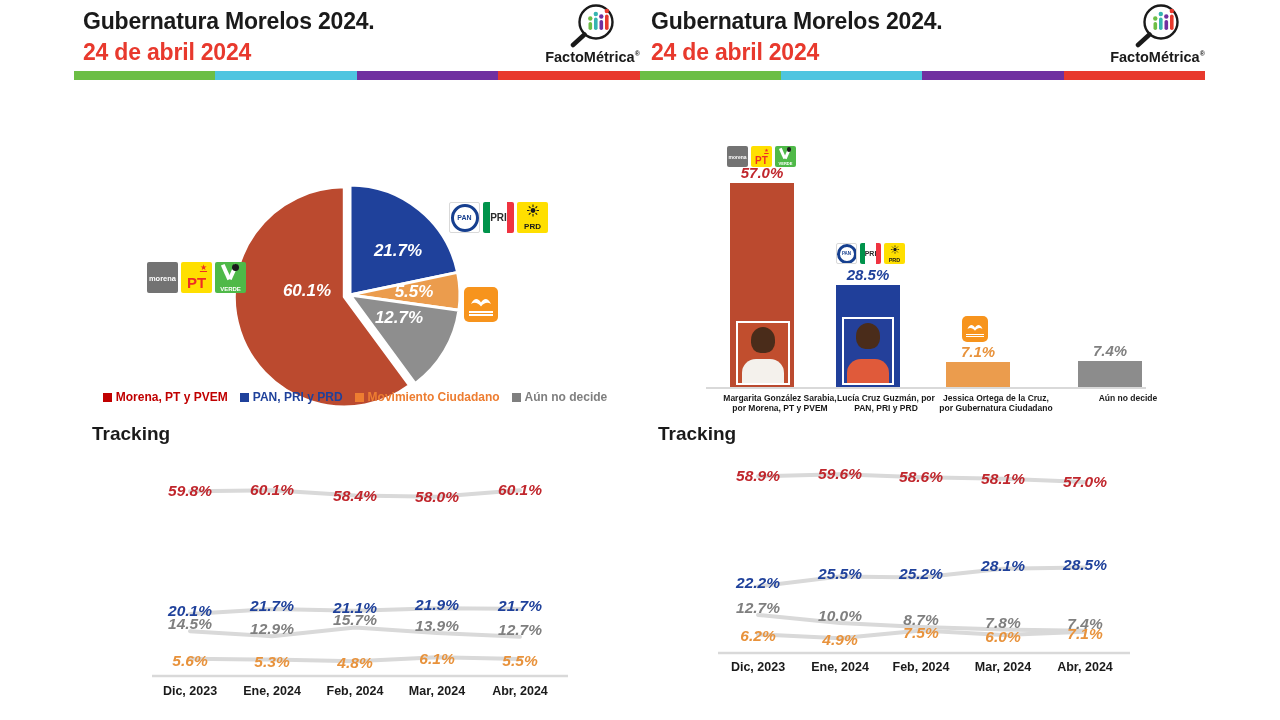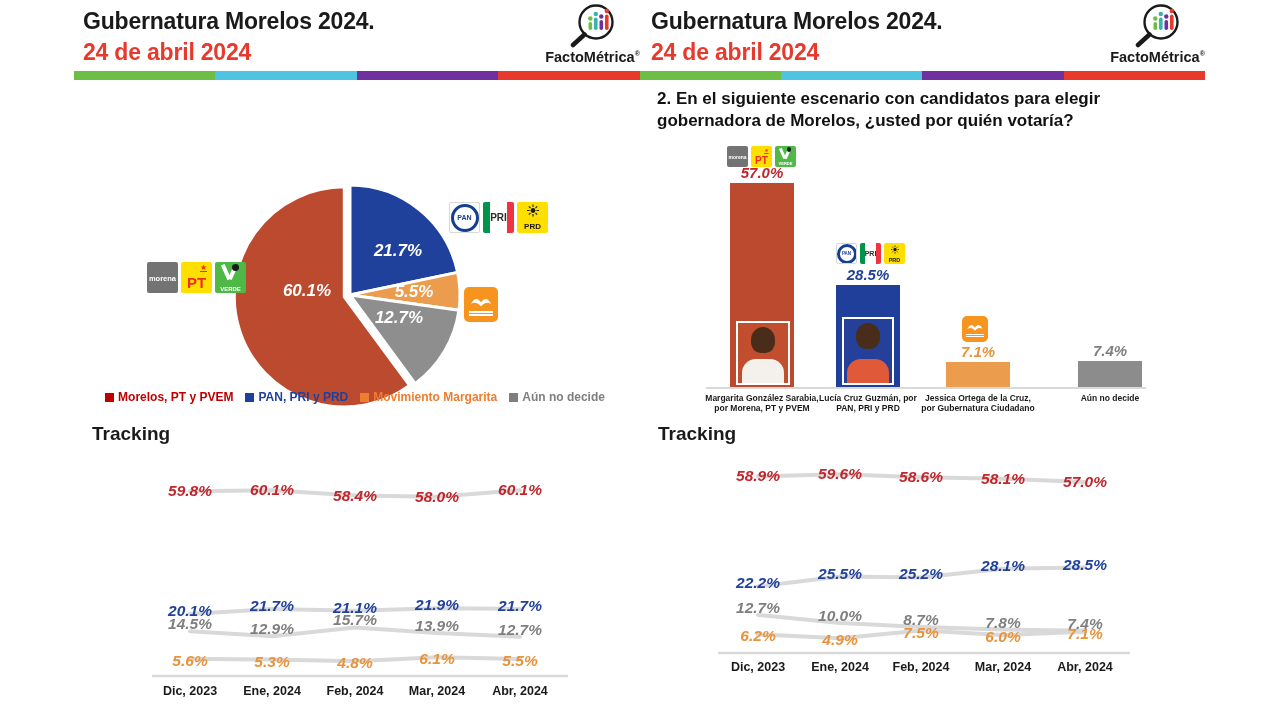--- a/index.html
+++ b/index.html
@@ -38,21 +38,21 @@
   
   .tracking-title{position:absolute;top:423px;font-size:19px;font-weight:700;color:#1a1a1a;}
   .tt-left{left:92px;} .tt-right{left:658px;}
 
   
   #bar-area{position:absolute;left:700px;top:140px;width:455px;height:270px;}
   .bar{position:absolute;}
   .bar-axis{position:absolute;left:6px;top:247px;width:440px;height:2px;background:#D9D9D9;}
   .bar-val{position:absolute;width:80px;text-align:center;font:italic 700 15px "Liberation Sans",sans-serif;}
   .bar-cat{position:absolute;top:253px;width:118px;text-align:center;font-size:8.5px;font-weight:700;
-           line-height:1.2;color:#1a1a1a;}
+           line-height:1.2;color:#1a1a1a;margin-left:18px;}
 
   
   #line-left{position:absolute;left:140px;top:455px;}
   #line-right{position:absolute;left:700px;top:440px;}
   .pt-label{font:italic 700 15.5px "Liberation Sans",sans-serif;text-anchor:middle;}
   .x-label{font:700 12.5px "Liberation Sans",sans-serif;text-anchor:middle;fill:#1a1a1a;}
 
   
   .logo-row{position:absolute;display:flex;gap:3px;}
   .plogo{position:relative;display:inline-block;border-radius:2px;overflow:hidden;text-align:center;}
@@ -163,21 +163,20 @@
       <span class="seg" style="background: rgb(108, 190, 69);"></span>
       <span class="seg" style="background: rgb(78, 197, 224);"></span>
       <span class="seg" style="background: rgb(112, 48, 160);"></span>
       <span class="seg" style="background: rgb(232, 57, 45);"></span>
       <span class="seg" style="background: rgb(108, 190, 69);"></span>
       <span class="seg" style="background: rgb(78, 197, 224);"></span>
       <span class="seg" style="background: rgb(112, 48, 160);"></span>
       <span class="seg" style="background: rgb(232, 57, 45);"></span>
     </div>
 
-  <div class="question q2">2. En el siguiente escenario con candidatos para elegir gobernadora de Morelos, ¿usted por quién votaría?</div>
 
   <svg id="pie" width="240" height="235" viewBox="0 0 240 235">
       <path d="M122,117 L122,7 A110,110 0 0 1 229.64389947580193,94.35511303531307 Z" fill="#1F419B" stroke="#fff" stroke-width="3" stroke-linejoin="round"></path>
       <text x="170" y="72" class="pie-val">21.7%</text>
       <path d="M122,117 L229.64389947580193,94.35511303531307 A110,110 0 0 1 230.95075682663162,132.1569319753102 Z" fill="#EB9C4D" stroke="#fff" stroke-width="3" stroke-linejoin="round"></path>
       <text x="186" y="113" class="pie-val">5.5%</text>
       <path d="M122,117 L230.95075682663162,132.1569319753102 A110,110 0 0 1 187.21425021771654,205.5838674282234 Z" fill="#8E8E8E" stroke="#fff" stroke-width="3" stroke-linejoin="round"></path>
       <text x="171" y="139" class="pie-val">12.7%</text>
       <path d="M116.29951388539537,118.87201978013049 L181.5137641031119,207.4558872083539 A110,110 0 1 1 116.29951388539536,8.872019780130486 Z" fill="#BB4A2F" stroke="#fff" stroke-width="3" stroke-linejoin="round"></path>
       <text x="79" y="112" class="pie-val">60.1%</text>
@@ -228,29 +227,29 @@
     <svg width="24" height="13" viewBox="0 0 24 13">
       <path d="M2 9 C5 2.5, 9 2.5, 12 7.5 C15 2.5, 19 2.5, 22 9 C18.5 6.8, 15 7.8, 12 11.5 C9 7.8, 5.5 6.8, 2 9 Z" fill="#fff"></path>
     </svg>
     <span class="ln l1"></span>
       <span class="ln l2"></span>
   </span>
 
   <div class="legend" id="pie-legend">
       <span class="lg-item">
         <span class="lg-sq" style="background: rgb(192, 0, 0);"></span>
-        <span style="color: rgb(192, 0, 0);">Morelos, PT y PVEM</span>
+        <span style="color: rgb(192, 0, 0);">Morena, PT y PVEM</span>
       </span>
       <span class="lg-item">
         <span class="lg-sq" style="background: rgb(31, 65, 155);"></span>
         <span style="color: rgb(31, 65, 155);">PAN, PRI y PRD</span>
       </span>
       <span class="lg-item">
         <span class="lg-sq" style="background: rgb(237, 125, 49);"></span>
-        <span style="color: rgb(237, 125, 49);">Movimiento Margarita</span>
+        <span style="color: rgb(237, 125, 49);">Movimiento Ciudadano</span>
       </span>
       <span class="lg-item">
         <span class="lg-sq" style="background: rgb(127, 127, 127);"></span>
         <span style="color: rgb(127, 127, 127);">Aún no decide</span>
       </span>
     </div>
 
   <div class="tracking-title tt-left">Tracking</div>
   <div class="tracking-title tt-right">Tracking</div>
 

